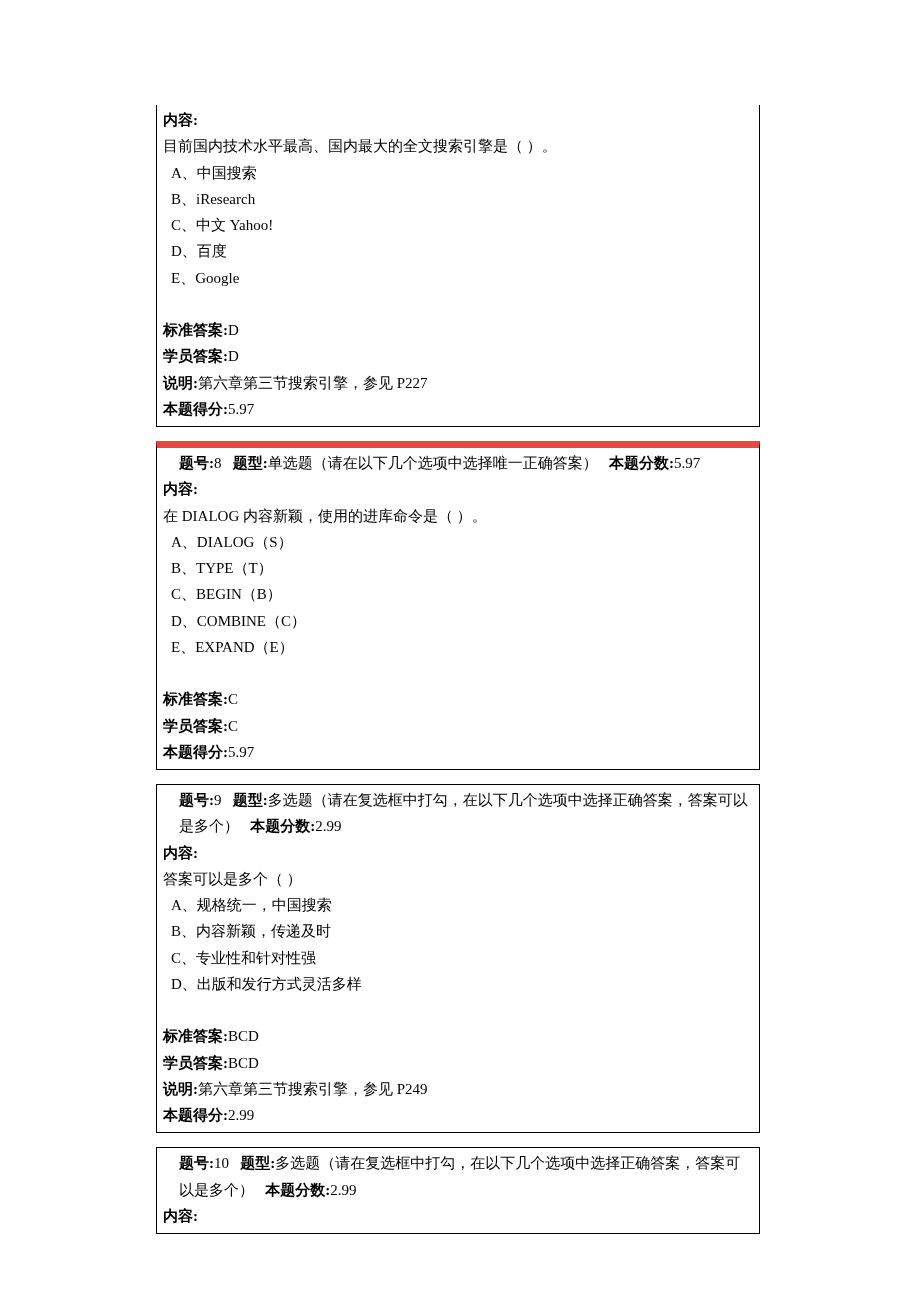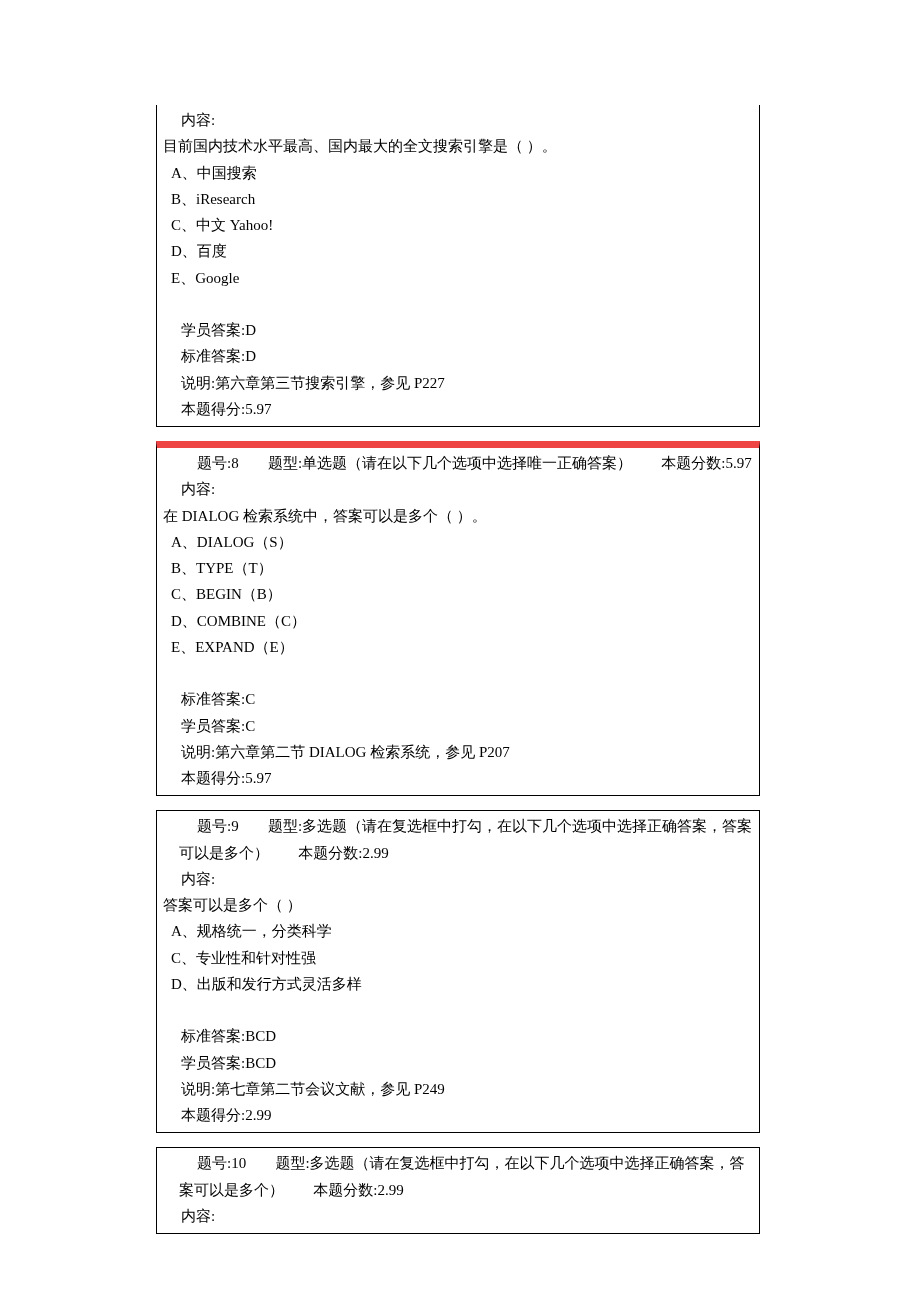--- a/index.html
+++ b/index.html
@@ -24,83 +24,83 @@
     border-bottom: 1px solid #000;
     padding: 2px 6px 4px 6px;
     box-sizing: border-box;
   }
   .first-block {
     
   }
   .sep {
     height: 14px;
   }
-  .bold { font-weight: 400; margin-left: 18px; }
+  .bold { font-weight: 700; }
   .ind { padding-left: 8px; }
   .header-line { padding-left: 16px; }
 </style>
 </head>
 <body>
 
 <div class="page">
 
   <div class="question-block first-block">
     <div><span class="bold">内容:</span></div>
     <div>目前国内技术水平最高、国内最大的全文搜索引擎是（       ）。</div>
     <div class="ind">A、中国搜索</div>
     <div class="ind">B、iResearch</div>
     <div class="ind">C、中文 Yahoo!</div>
     <div class="ind">D、百度</div>
     <div class="ind">E、Google</div>
     <div>&nbsp;</div>
+    <div><span class="bold">标准答案:</span><span>D</span></div>
     <div><span class="bold">学员答案:</span><span>D</span></div>
-    <div><span class="bold">标准答案:</span><span>D</span></div>
     <div><span class="bold">说明:</span><span>第六章第三节搜索引擎，参见 P227</span></div>
     <div><span class="bold">本题得分:</span><span>5.97</span></div>
   </div>
 
   <div class="sep"></div>
 
   <div class="question-block" style="border-top:7px solid #ef4444;">
     <div class="header-line">
       <span class="bold">题号:</span><span>8</span>&nbsp;&nbsp;
       <span class="bold">题型:</span><span>单选题（请在以下几个选项中选择唯一正确答案）</span>&nbsp;&nbsp;
       <span class="bold">本题分数:</span><span>5.97</span>
     </div>
     <div><span class="bold">内容:</span></div>
-    <div>在 DIALOG 检索系统中，答案可以是多个（      ）。</div>
+    <div>在 DIALOG 内容新颖，使用的进库命令是（      ）。</div>
     <div class="ind">A、DIALOG（S）</div>
     <div class="ind">B、TYPE（T）</div>
     <div class="ind">C、BEGIN（B）</div>
     <div class="ind">D、COMBINE（C）</div>
     <div class="ind">E、EXPAND（E）</div>
     <div>&nbsp;</div>
     <div><span class="bold">标准答案:</span><span>C</span></div>
     <div><span class="bold">学员答案:</span><span>C</span></div>
-    <div><span class="bold">说明:</span><span>第六章第二节 DIALOG 检索系统，参见 P207</span></div>
     <div><span class="bold">本题得分:</span><span>5.97</span></div>
   </div>
 
   <div class="sep"></div>
 
   <div class="question-block" style="border-top:1px solid #000;">
     <div class="header-line">
       <span class="bold">题号:</span><span>9</span>&nbsp;&nbsp;
       <span class="bold">题型:</span><span>多选题（请在复选框中打勾，在以下几个选项中选择正确答案，答案可以是多个）</span>&nbsp;&nbsp;
       <span class="bold">本题分数:</span><span>2.99</span>
     </div>
     <div><span class="bold">内容:</span></div>
     <div>答案可以是多个（ ）</div>
-    <div class="ind">A、规格统一，分类科学</div>
+    <div class="ind">A、规格统一，中国搜索</div>
+    <div class="ind">B、内容新颖，传递及时</div>
     <div class="ind">C、专业性和针对性强</div>
     <div class="ind">D、出版和发行方式灵活多样</div>
     <div>&nbsp;</div>
     <div><span class="bold">标准答案:</span><span>BCD</span></div>
     <div><span class="bold">学员答案:</span><span>BCD</span></div>
-    <div><span class="bold">说明:</span><span>第七章第二节会议文献，参见 P249</span></div>
+    <div><span class="bold">说明:</span><span>第六章第三节搜索引擎，参见 P249</span></div>
     <div><span class="bold">本题得分:</span><span>2.99</span></div>
   </div>
 
   <div class="sep"></div>
 
   <div class="question-block" style="border-top:1px solid #000;">
     <div class="header-line">
       <span class="bold">题号:</span><span>10</span>&nbsp;&nbsp;
       <span class="bold">题型:</span><span>多选题（请在复选框中打勾，在以下几个选项中选择正确答案，答案可以是多个）</span>&nbsp;&nbsp;
       <span class="bold">本题分数:</span><span>2.99</span>

